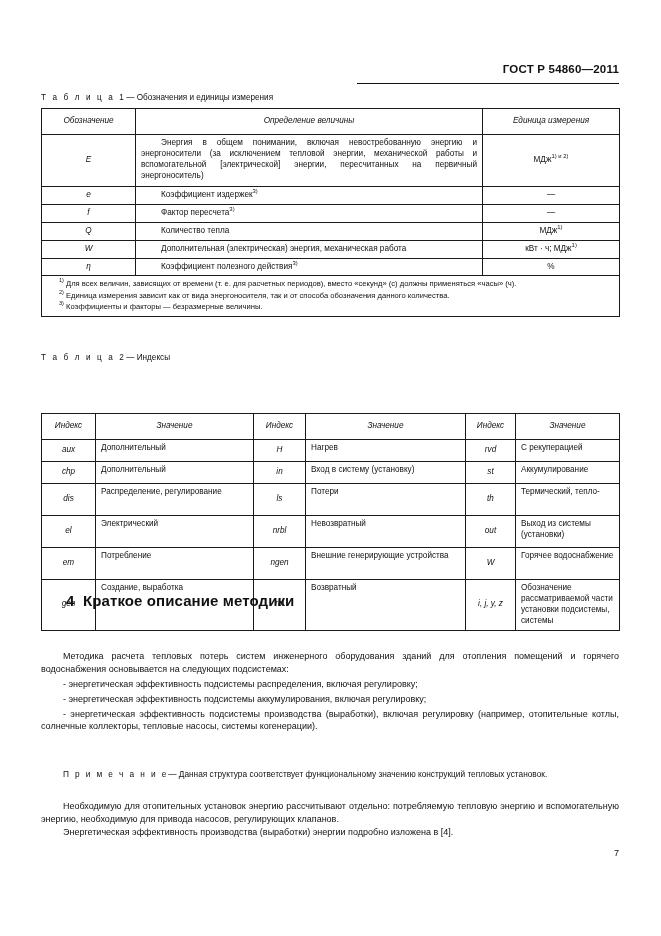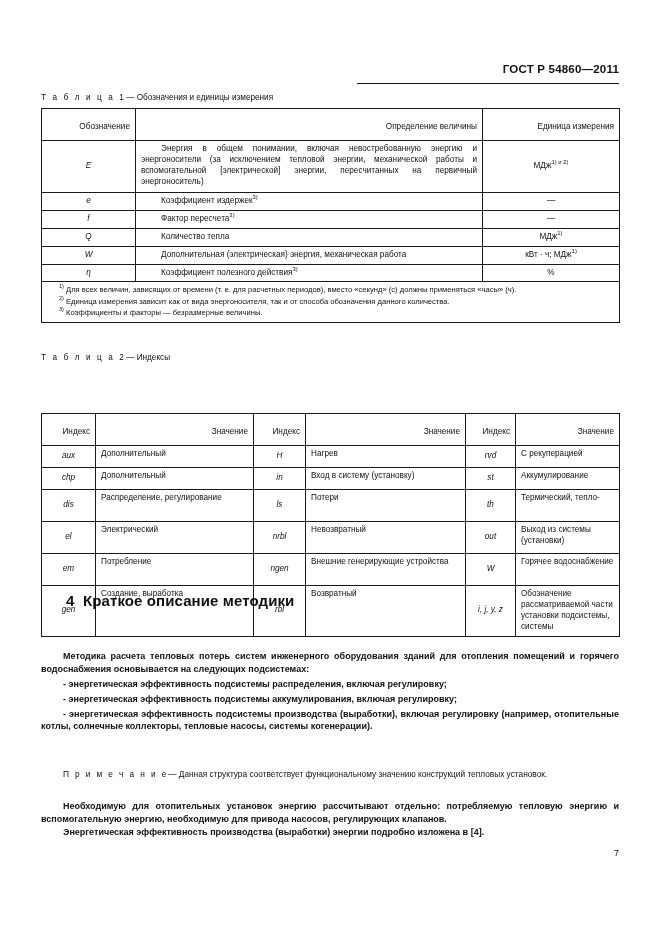--- a/index.html
+++ b/index.html
@@ -61,25 +61,26 @@
     font-size: 8.2px;
   }
   table.gost td, table.gost th {
     border: 0.8px solid #1a1a1a;
     padding: 3px 5px;
     vertical-align: top;
     font-weight: normal;
     line-height: 1.33;
   }
   table.gost thead td {
-    text-align: right;
+    text-align: center;
     vertical-align: middle;
-    padding-top: 13px;
+    padding-top: 7px;
     padding-bottom: 7px;
     border-bottom-width: 1.4px;
+    font-style: italic;
   }
   .c-sym {
     text-align: center;
     font-style: italic;
     vertical-align: middle !important;
   }
   .c-unit {
     text-align: center;
     vertical-align: middle !important;
   }
@@ -123,21 +124,21 @@
     padding: 0;
     line-height: 1.45;
   }
   p.body {
     font-size: 9px;
     margin: 0;
     padding: 0;
     line-height: 1.42;
     text-align: justify;
   }
-  p.body.ind { text-indent: 22px; font-weight: bold; }
+  p.body.ind { text-indent: 22px; }
   p.note {
     font-size: 8.3px;
     margin: 0;
     line-height: 1.45;
     text-align: justify;
     text-indent: 22px;
   }
   p.note .lab { letter-spacing: 1.9px; }
 
   .pageno {

